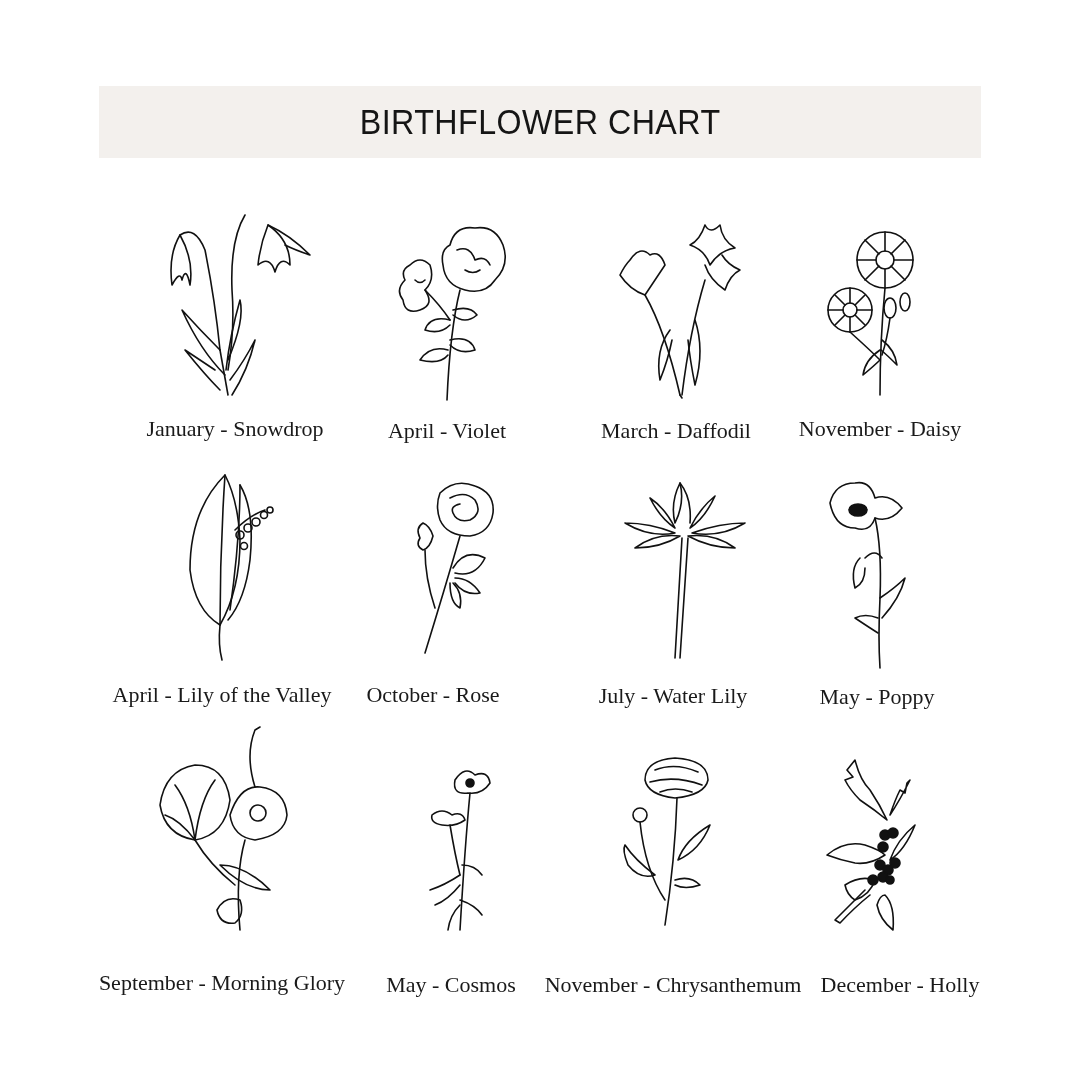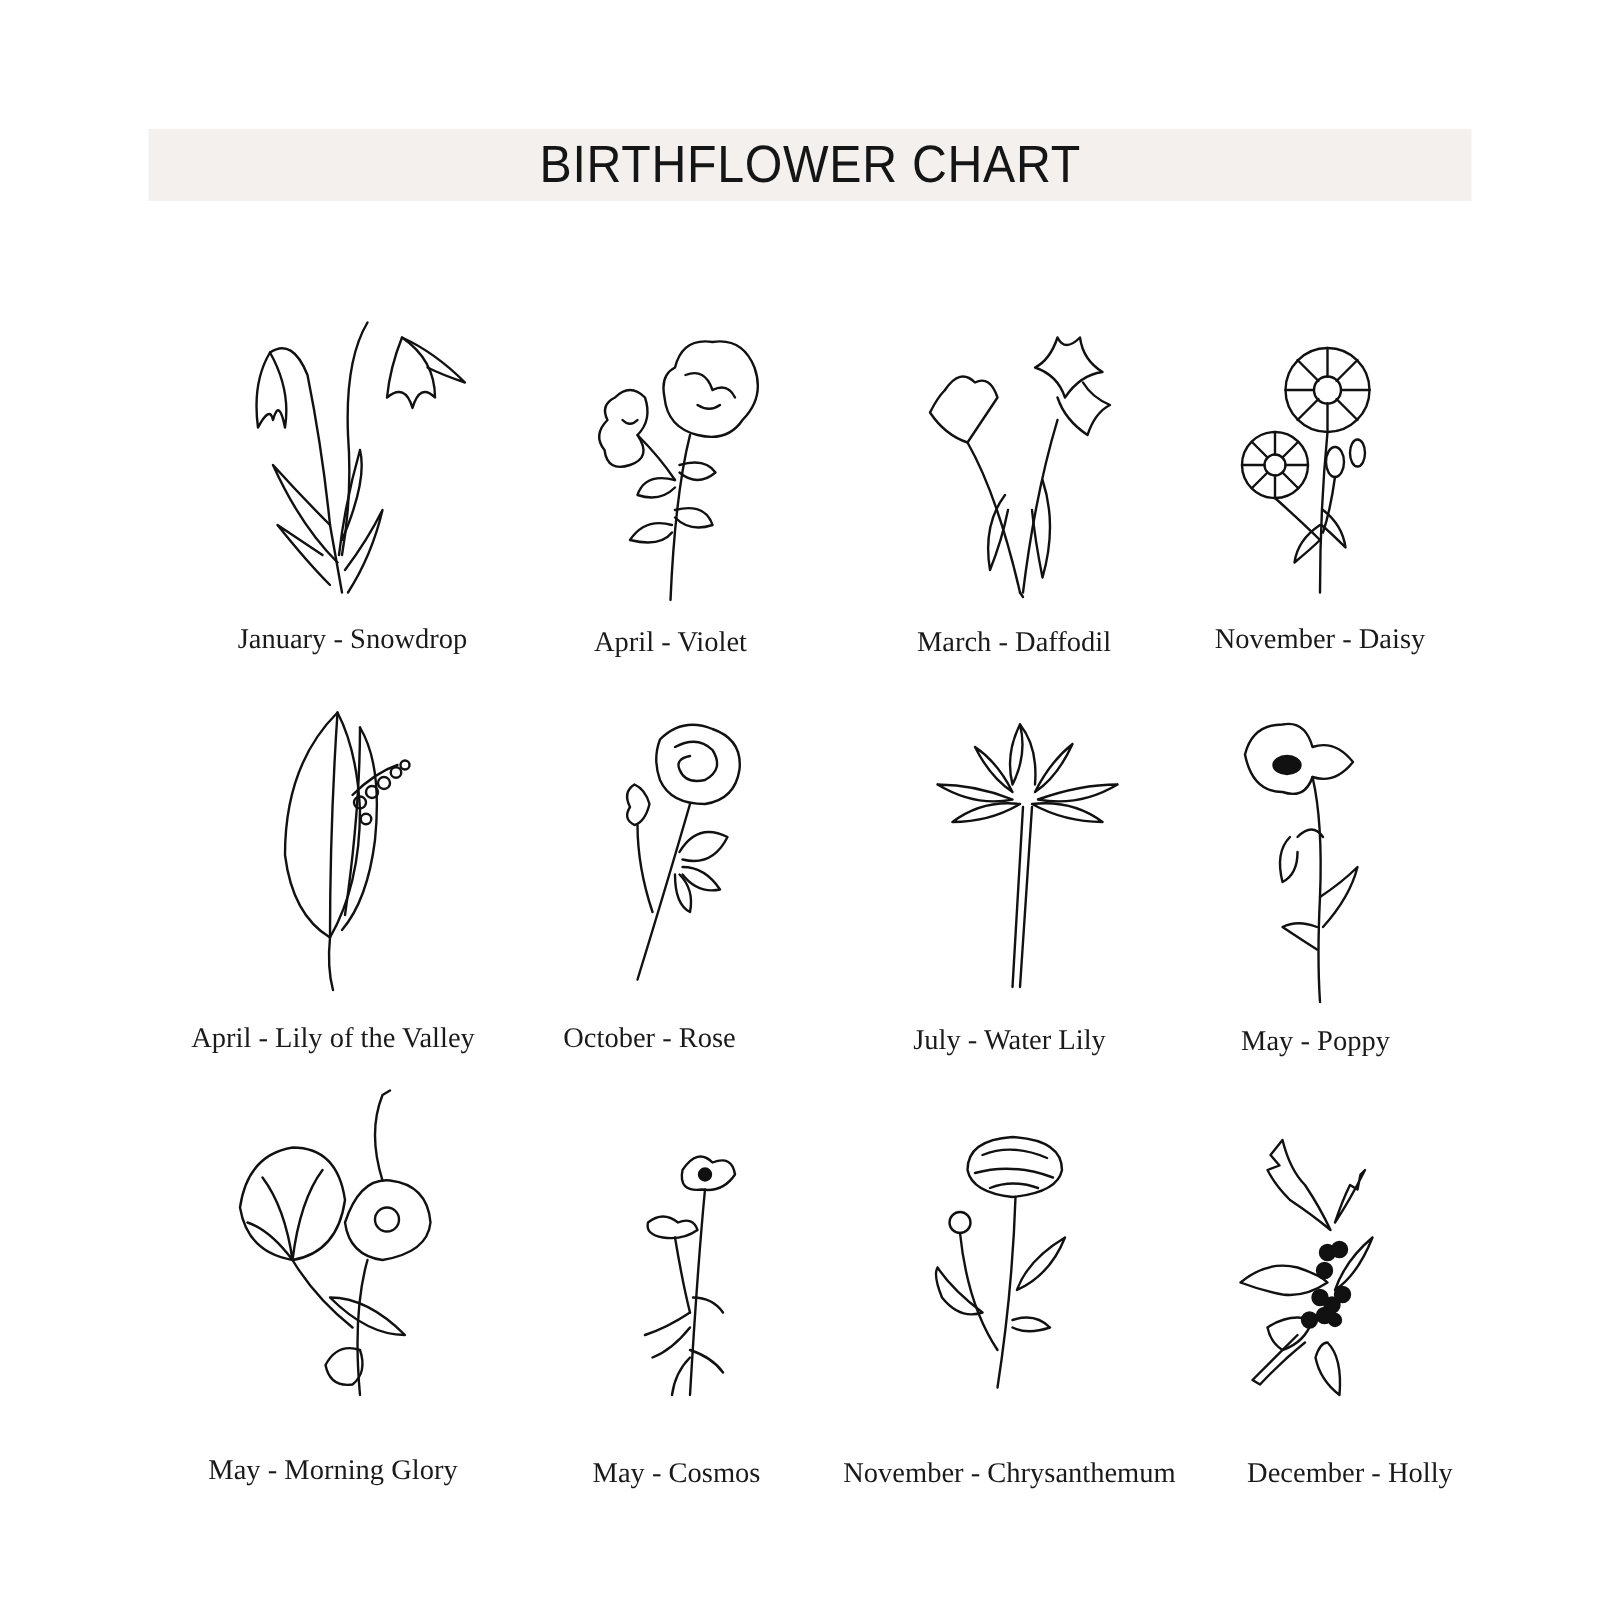--- a/index.html
+++ b/index.html
@@ -1,21 +1,21 @@
 <!DOCTYPE html>
 <html><head>
 <meta charset="utf-8">
 <style>
   html, body { margin:0; padding:0; background:#ffffff; }
   body { width:1080px; height:1080px; position:relative; overflow:hidden; font-family:"Liberation Serif", serif; color:#1a1a1a; }
-  .banner { position:absolute; left:99px; top:86px; width:882px; height:48px; background:#f3f0ed; display:flex; align-items:center; justify-content:center; }
+  .banner { position:absolute; left:99px; top:86px; width:882px; height:72px; background:#f3f0ed; display:flex; align-items:center; justify-content:center; }
   .banner h1 { margin:0; font-family:"Liberation Sans", sans-serif; font-weight:400; font-size:35px; letter-spacing:0.5px; color:#151515; transform:scaleX(0.92); }
   .art { position:absolute; }
   .art svg { width:100%; height:100%; overflow:visible; }
-  .label { position:absolute; font-size:19px; white-space:nowrap; color:#1a1a1a; transform:translateX(-50%); }
+  .label { position:absolute; font-size:22px; white-space:nowrap; color:#1a1a1a; transform:translateX(-50%); }
   svg path, svg circle, svg ellipse, svg line, svg polyline { fill:none; stroke:#111; stroke-width:1.6; stroke-linecap:round; stroke-linejoin:round; }
   .dark { fill:#111 !important; }
 </style>
 </head>
 <body>
 
 <div class="banner">
   <h1>BIRTHFLOWER CHART</h1>
 </div>
 
@@ -151,21 +151,21 @@
     <path d="M40 115 Q35 80 20 60 M40 115 Q45 75 60 55 M40 115 Q25 95 10 90"></path>
     <path d="M75 90 Q85 60 105 62 Q130 65 132 90 Q130 110 100 115 Q78 112 75 90"></path>
     <circle cx="103" cy="88" r="8"></circle>
     <path d="M100 62 Q90 30 100 5 L105 2"></path>
     <path d="M90 115 Q80 150 85 205"></path>
     <path d="M65 140 Q90 140 115 165 Q90 165 65 140"></path>
     <path d="M85 175 Q70 170 62 185 Q65 200 80 198 Q90 190 85 175"></path>
     <path d="M40 115 Q55 140 80 160"></path>
   </svg>
 </div>
-<div class="label" style="left:222px;top:970px">May - Morning Glory</div>
+<div class="label" style="left:222px;top:970px">September - Morning Glory</div>
 
 <div class="art" style="left:420px;top:765px;width:90px;height:170px">
   <svg viewBox="0 0 90 170">
     <path d="M35 15 Q45 0 55 10 Q68 5 70 18 Q62 30 48 28 Q32 30 35 15"></path>
     <circle cx="50" cy="18" r="4" class="dark"></circle>
     <path d="M12 50 Q22 42 32 50 Q42 46 45 55 Q35 62 22 60 Q10 58 12 50"></path>
     <path d="M50 28 Q45 80 40 165"></path>
     <path d="M30 60 Q35 90 40 110"></path>
     <path d="M40 110 Q25 120 10 125 M40 120 Q28 135 15 140 M40 135 Q55 140 62 150 M42 100 Q55 100 62 110"></path>
     <path d="M40 140 Q30 150 28 165"></path>

